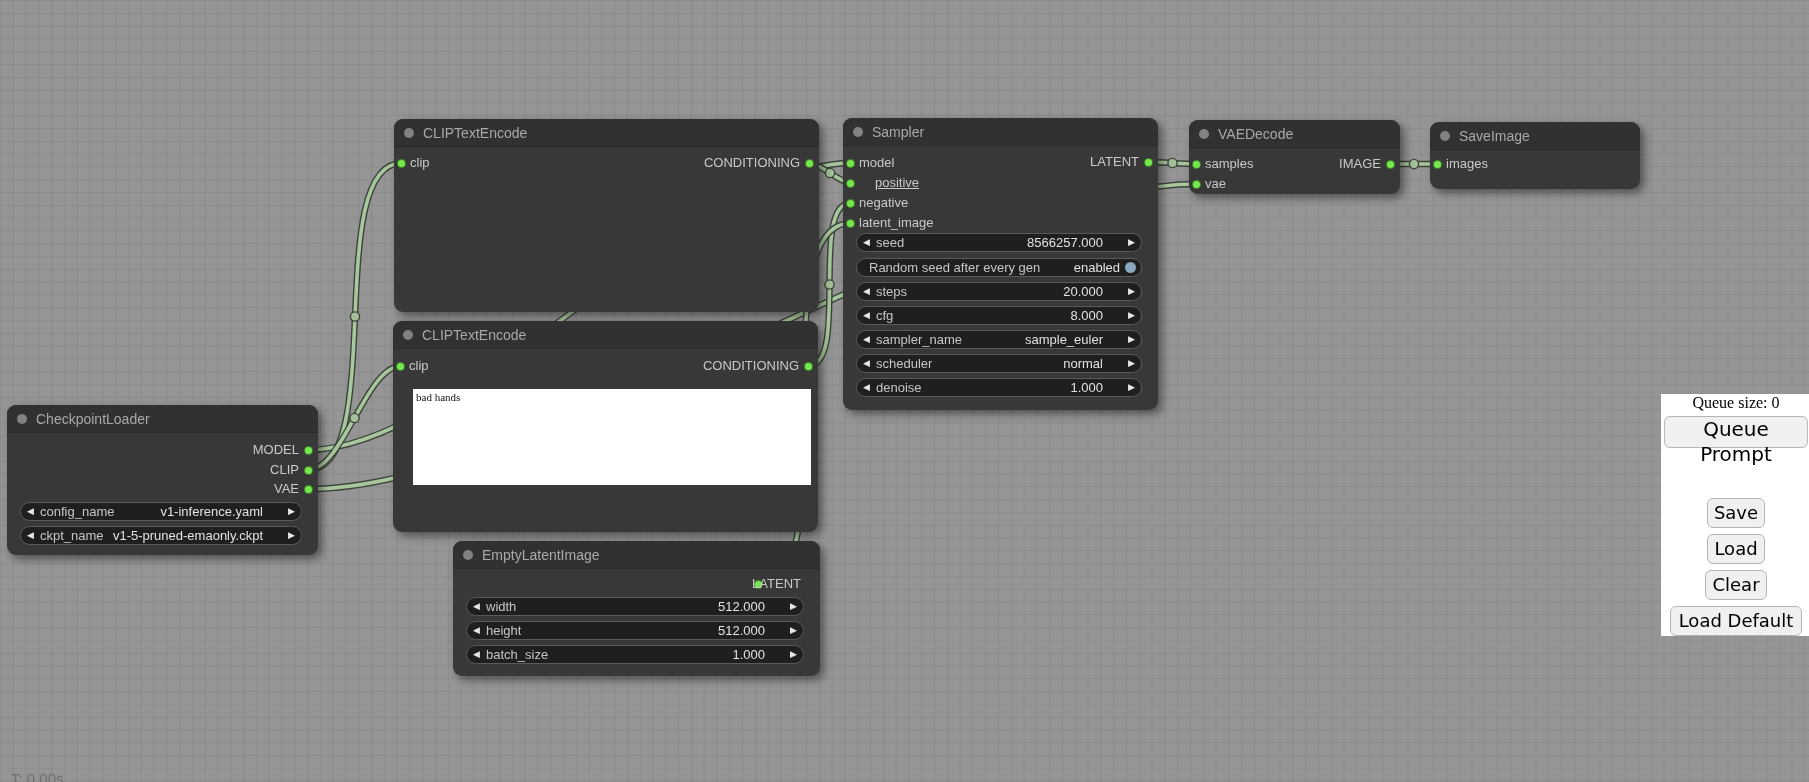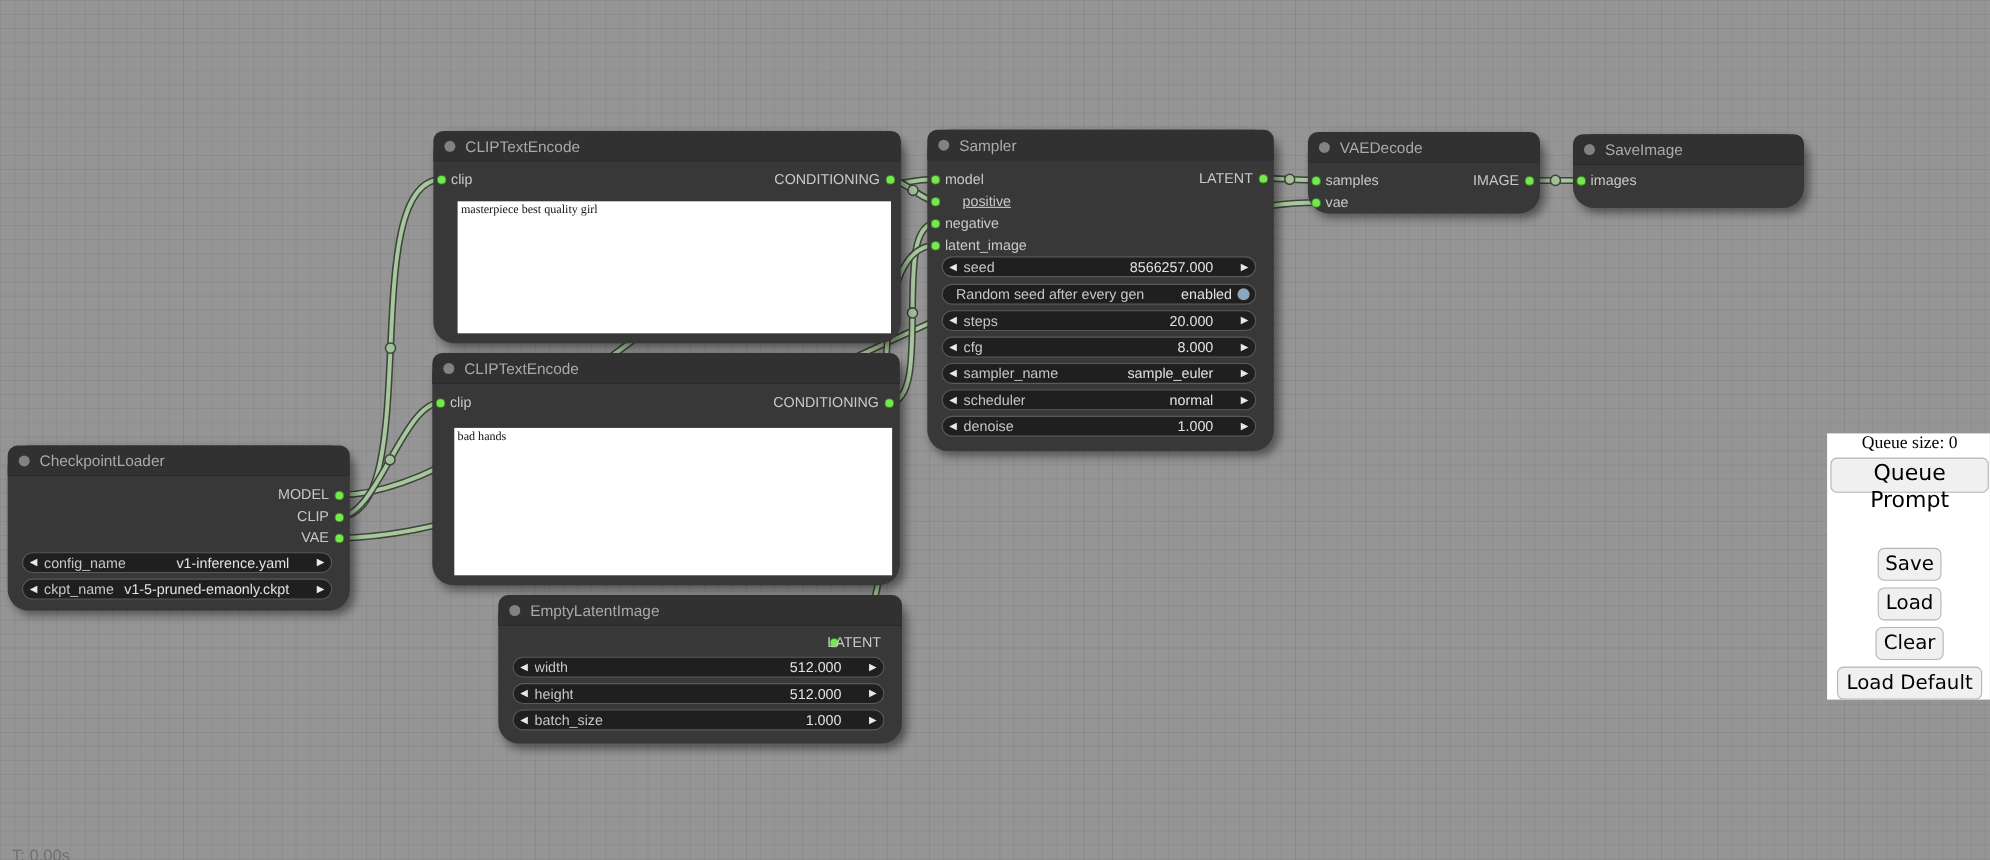--- a/index.html
+++ b/index.html
@@ -14,21 +14,21 @@
       linear-gradient(rgba(255,255,255,0.025) 1px, transparent 1px),
       linear-gradient(90deg, rgba(255,255,255,0.025) 1px, transparent 1px);
     background-size:12.8px 12.8px,12.8px 12.8px,64px 64px,64px 64px;
     font-family:"Liberation Sans",sans-serif;
   }
   #links-svg{position:absolute;left:0;top:0;z-index:1;pointer-events:none;}
   #graph{position:absolute;left:0;top:0;width:100%;height:100%;z-index:2;}
   .node{
     position:absolute;
     background:#383838;
-    border-radius:19px;
+    border-radius:9px;
     box-shadow:4px 4px 9px rgba(0,0,0,0.45);
   }
   .ntitle{
     position:absolute;left:0;right:0;top:0;height:28px;
     background:#313131;border-radius:9px 9px 0 0;
     border-bottom:1px solid #2a2a2a;box-sizing:border-box;
   }
   .tdot{position:absolute;left:10px;top:9px;width:10px;height:10px;border-radius:50%;background:#828282;}
   .ttext{position:absolute;left:29px;top:0;line-height:28px;font-size:14px;color:#a9a9a9;white-space:nowrap;}
   .port{
@@ -134,32 +134,31 @@
     </div>
     <div class="node" style="left: 394px; top: 119px; width: 425px; height: 193px;">
       <div class="ntitle">
         <span class="tdot"></span>
         <span class="ttext">CLIPTextEncode</span>
       </div>
       <span class="port" style="left: 3px; top: 40px;"></span>
       <span class="slot-label" style="left: 16px; top: 35px;">clip</span>
       <span class="port" style="left: 411px; top: 40px;"></span>
       <span class="slot-label out" style="right: 19px; top: 35px;">CONDITIONING</span>
-      <textarea class="prompt" spellcheck="false" style="left: 22px; top: 64px; width: 394px; height: 120px;">masterpiece best quality girl</textarea>
     </div>
     <div class="node" style="left: 393px; top: 321px; width: 425px; height: 211px;">
       <div class="ntitle">
         <span class="tdot"></span>
         <span class="ttext">CLIPTextEncode</span>
       </div>
       <span class="port" style="left: 3px; top: 41px;"></span>
       <span class="slot-label" style="left: 16px; top: 36px;">clip</span>
       <span class="port" style="left: 411px; top: 41px;"></span>
       <span class="slot-label out" style="right: 19px; top: 36px;">CONDITIONING</span>
-      <textarea class="prompt" spellcheck="false" style="left: 20px; top: 68px; width: 398px; height: 134px;">bad hands</textarea>
+      <textarea class="prompt" spellcheck="false" style="left: 20px; top: 68px; width: 398px; height: 96px;">bad hands</textarea>
     </div>
     <div class="node" style="left: 453px; top: 541px; width: 367px; height: 135px;">
       <div class="ntitle">
         <span class="tdot"></span>
         <span class="ttext">EmptyLatentImage</span>
       </div>
       <span class="port" style="left: 301px; top: 39px;"></span>
       <span class="slot-label out" style="right: 19px; top: 34px;">LATENT</span>
       <div class="widget" style="top: 56px;">
         <span class="arrow">◀</span>

